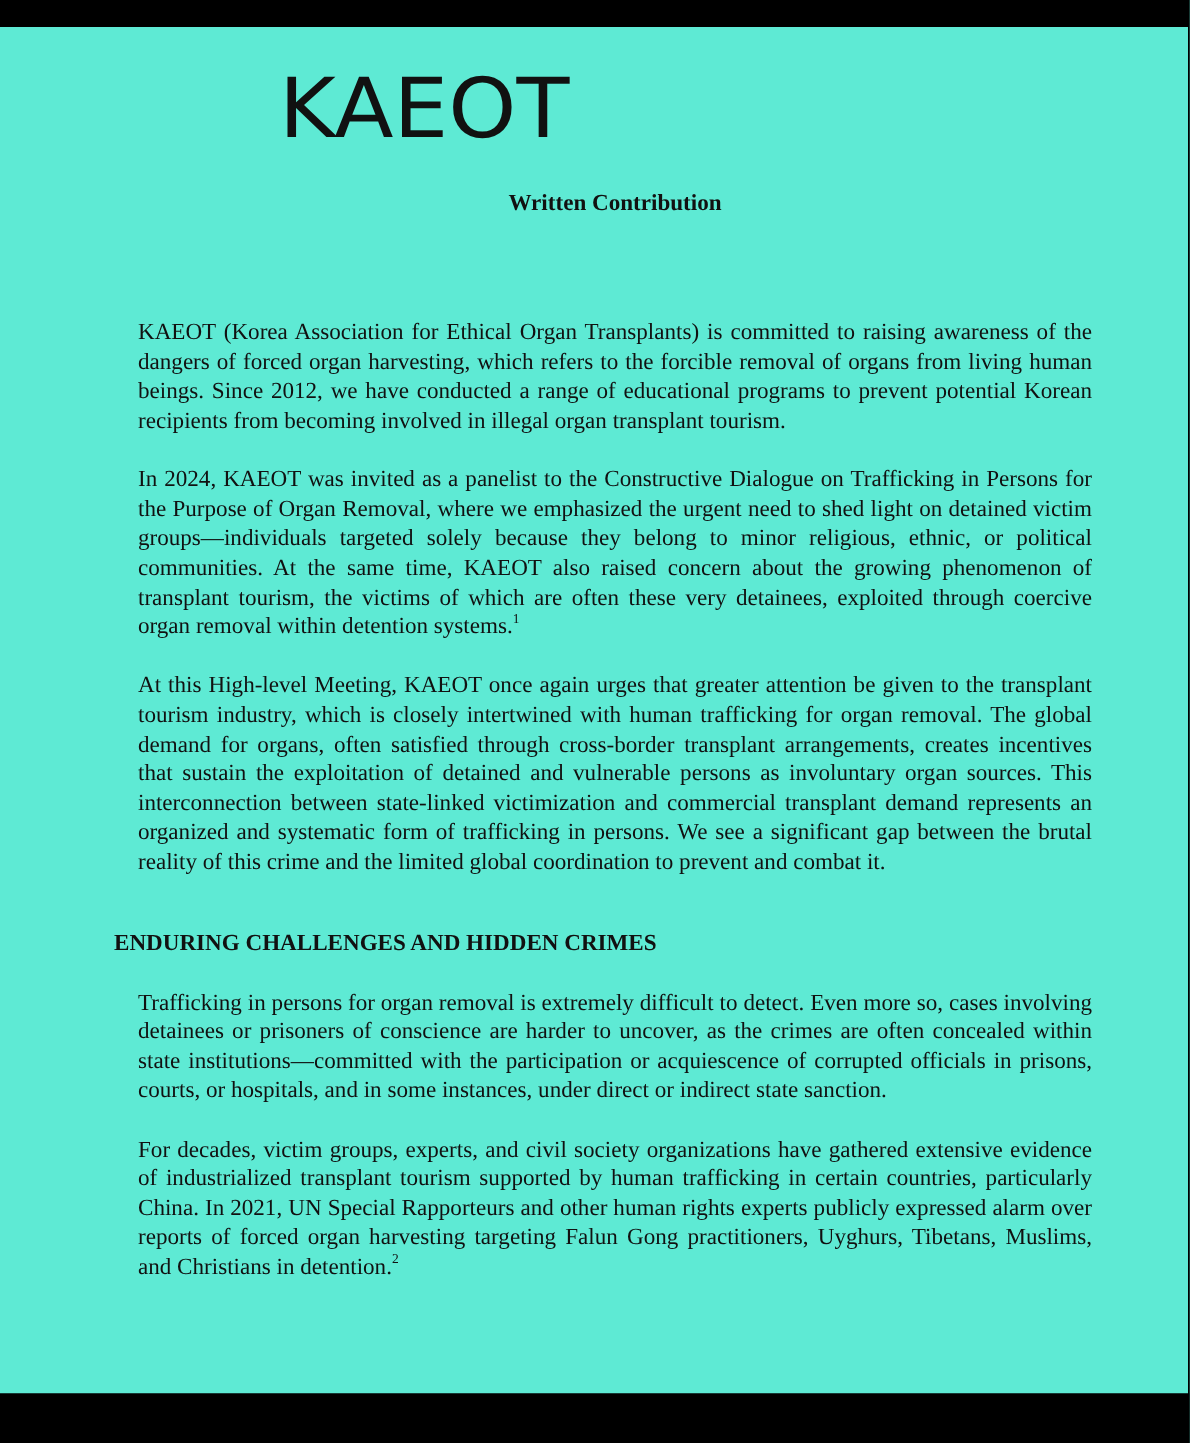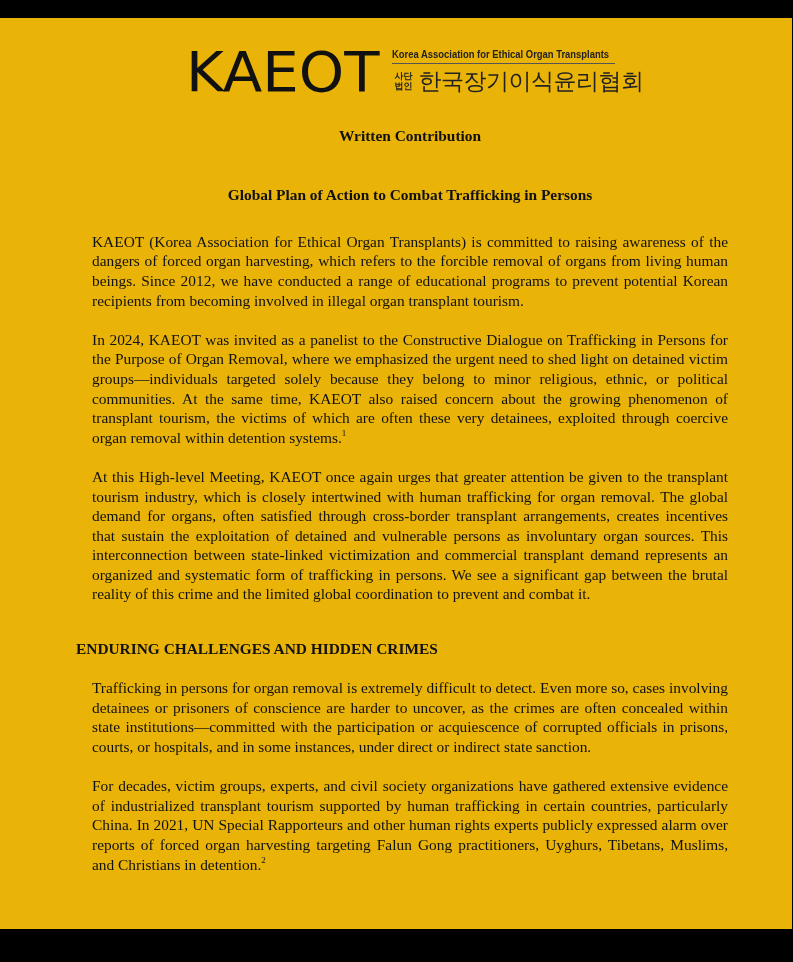--- a/index.html
+++ b/index.html
@@ -12,21 +12,21 @@
       height: 962px;
       position: relative;
       overflow: hidden;
     }
     .page {
       position: absolute;
       left: 0;
       top: 18px;
       width: 792px;
       height: 911px;
-      background: #eab308;
+      background: #5eead4;
       overflow: hidden;
     }
     .logo {
       position: absolute;
       left: 186px;
       top: 26px;
       height: 56px;
       display: flex;
       align-items: center;
     }
@@ -130,37 +130,26 @@
       background: #000;
     }
   </style>
 </head>
 <body>
 
 <div class="page">
 
   <div class="logo">
     <span class="logo-mark">KAEOT</span>
-    <div class="logo-sub">
-      <span class="logo-en">Korea Association for Ethical Organ Transplants</span>
-      <div class="logo-ko">
-        <div class="logo-ko-small">
-          <div>사단</div>
-          <div>법인</div>
-        </div>
-        <span class="logo-ko-main">한국장기이식윤리협회</span>
-      </div>
-    </div>
   </div>
 
   <div class="doc">
     <p class="title">Written Contribution</p>
     <p class="subtitle">
       <br>
-      <span>Global Plan of Action to Combat Trafficking in Persons</span>
     </p>
 
     <p class="body p1">KAEOT (Korea Association for Ethical Organ Transplants) is committed to raising awareness of the dangers of forced organ harvesting, which refers to the forcible removal of organs from living human beings. Since 2012, we have conducted a range of educational programs to prevent potential Korean recipients from becoming involved in illegal organ transplant tourism.</p>
 
     <p class="body gap"><span>In 2024, KAEOT was invited as a panelist to the Constructive Dialogue on Trafficking in Persons for the Purpose of Organ Removal, where we emphasized the urgent need to shed light on </span><b>detained victim groups</b><span>—individuals targeted solely because they belong to </span><b>minor religious, ethnic, or political communities</b><span>. At the same time, KAEOT also raised concern about the growing phenomenon of </span><b>transplant tourism</b><span>, the victims of which are often these very detainees, exploited through coercive organ removal within detention systems.</span><sup>1</sup></p>
 
     <p class="body gap">At this High-level Meeting, KAEOT once again urges that greater attention be given to the transplant tourism industry, which is closely intertwined with human trafficking for organ removal. The global demand for organs, often satisfied through cross-border transplant arrangements, creates incentives that sustain the exploitation of detained and vulnerable persons as involuntary organ sources. This interconnection between state-linked victimization and commercial transplant demand represents an organized and systematic form of trafficking in persons. We see a significant gap between the brutal reality of this crime and the limited global coordination to prevent and combat it.</p>
 
     <p class="heading">ENDURING CHALLENGES AND HIDDEN CRIMES</p>
 

